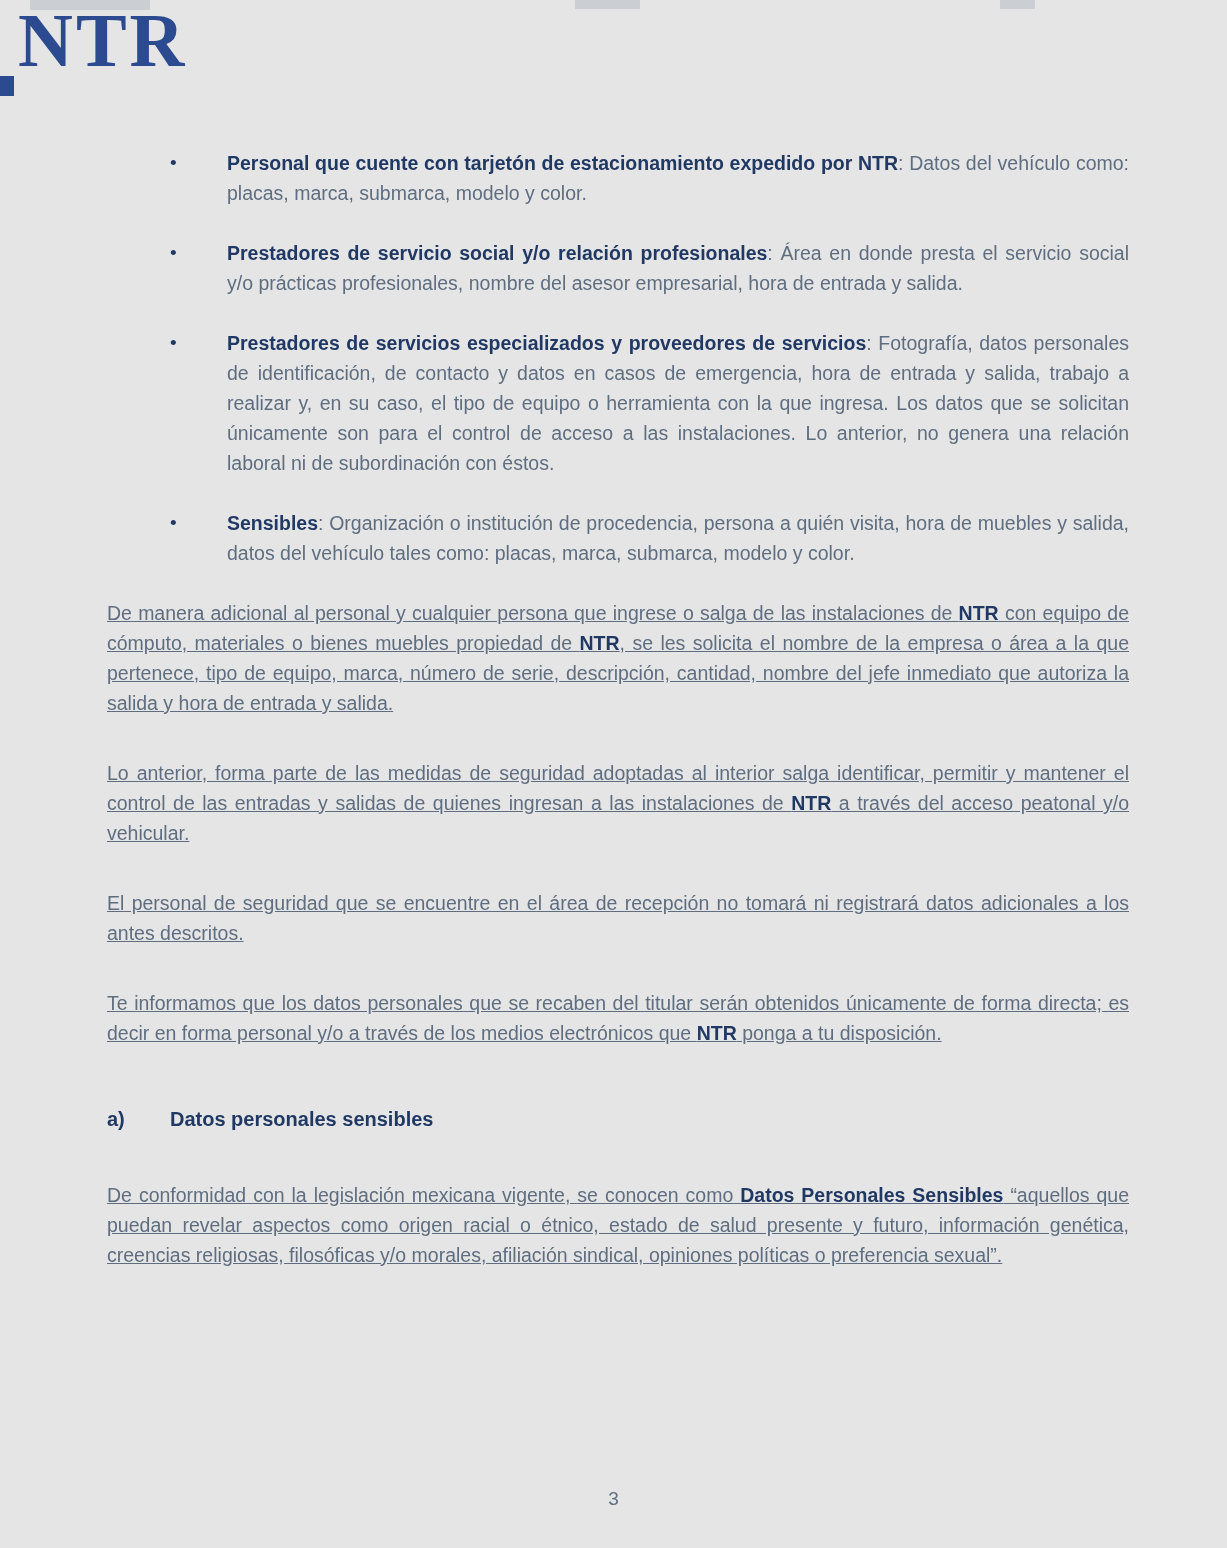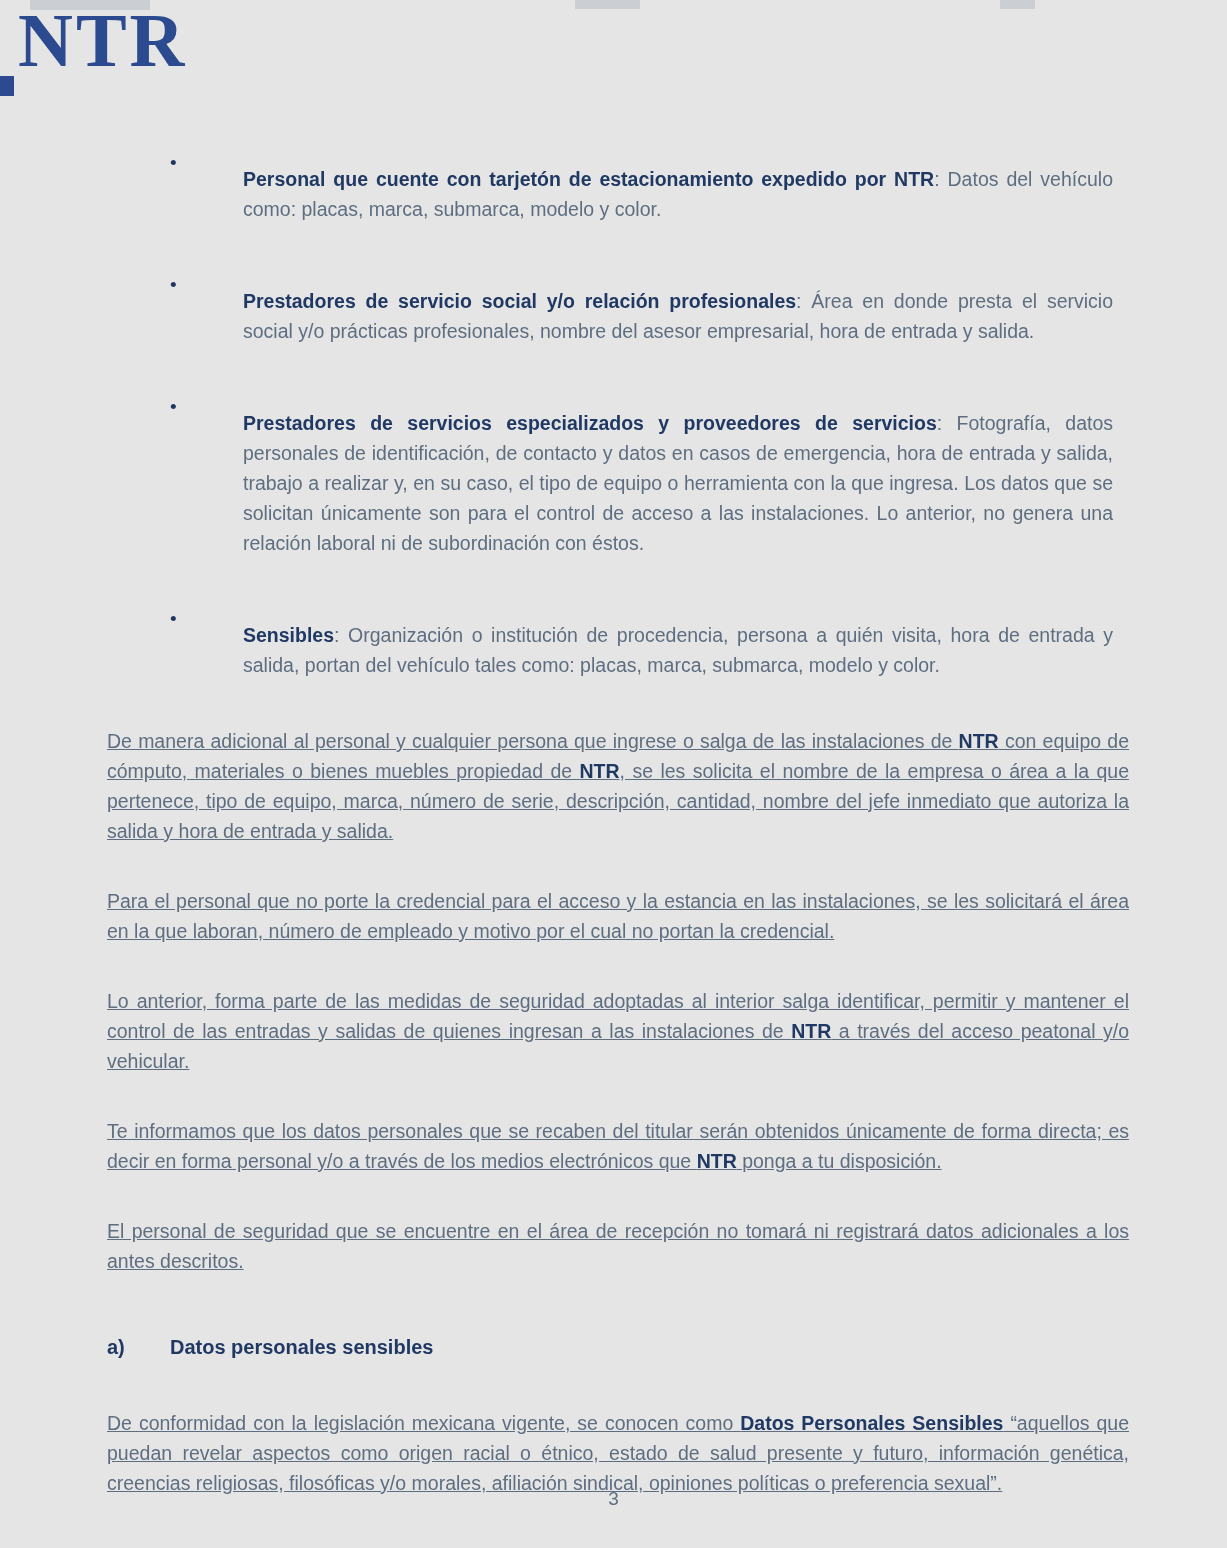--- a/index.html
+++ b/index.html
@@ -58,21 +58,21 @@
   }
   .bullet-dot {
     width: 57px;
     flex-shrink: 0;
     color: #203864;
     font-size: 19px;
   }
   .bullet-text {
     flex: 1;
     text-align: justify;
-    margin: 16px;
+    margin: 0;
   }
   .para {
     margin: 0 0 40px 0;
     text-align: justify;
     text-decoration: underline;
   }
   .b {
     font-weight: 700;
     color: #203864;
   }
@@ -119,29 +119,28 @@
       <li class="bullet-item">
         <span class="bullet-dot">•</span>
         <p class="bullet-text"><span class="b">Prestadores de servicio social y/o relación profesionales</span><span>: Área en donde presta el servicio social y/o prácticas profesionales, nombre del asesor empresarial, hora de entrada y salida.</span></p>
       </li>
       <li class="bullet-item">
         <span class="bullet-dot">•</span>
         <p class="bullet-text"><span class="b">Prestadores de servicios especializados y proveedores de servicios</span><span>: Fotografía, datos personales de identificación, de contacto y datos en casos de emergencia, hora de entrada y salida, trabajo a realizar y, en su caso, el tipo de equipo o herramienta con la que ingresa. Los datos que se solicitan únicamente son para el control de acceso a las instalaciones. Lo anterior, no genera una relación laboral ni de subordinación con éstos.</span></p>
       </li>
       <li class="bullet-item">
         <span class="bullet-dot">•</span>
-        <p class="bullet-text"><span class="b">Sensibles</span><span>: Organización o institución de procedencia, persona a quién visita, hora de entrada y salida, portan del vehículo tales como: placas, marca, submarca, modelo y color.</span></p>
+        <p class="bullet-text"><span class="b">Sensibles</span><span>: Organización o institución de procedencia, persona a quién visita, hora de muebles y salida, datos del vehículo tales como: placas, marca, submarca, modelo y color.</span></p>
       </li>
     </ul>
 
     <p class="para"><span>De manera adicional al personal y cualquier persona que ingrese o salga de las instalaciones de </span><span class="b">NTR</span><span> con equipo de cómputo, materiales o bienes muebles propiedad de </span><span class="b">NTR</span><span>, se les solicita el nombre de la empresa o área a la que pertenece, tipo de equipo, marca, número de serie, descripción, cantidad, nombre del jefe inmediato que autoriza la salida y hora de entrada y salida.</span></p>
-    <p class="para"><span>Para el personal que no porte la credencial para el acceso y la estancia en las instalaciones, se les solicitará el área en la que laboran, número de empleado y motivo por el cual no portan la credencial.</span></p>
     <p class="para"><span>Lo anterior, forma parte de las medidas de seguridad adoptadas al interior salga identificar, permitir y mantener el control de las entradas y salidas de quienes ingresan a las instalaciones de </span><span class="b">NTR</span><span> a través del acceso peatonal y/o vehicular.</span></p>
+    <p class="para"><span>El personal de seguridad que se encuentre en el área de recepción no tomará ni registrará datos adicionales a los antes descritos.</span></p>
     <p class="para"><span>Te informamos que los datos personales que se recaben del titular serán obtenidos únicamente de forma directa; es decir en forma personal y/o a través de los medios electrónicos que </span><span class="b">NTR</span><span> ponga a tu disposición.</span></p>
-    <p class="para"><span>El personal de seguridad que se encuentre en el área de recepción no tomará ni registrará datos adicionales a los antes descritos.</span></p>
 
     <div class="section-heading">
       <span class="section-label">a)</span>
       <span class="section-title">Datos personales sensibles</span>
     </div>
 
     <p class="para"><span>De conformidad con la legislación mexicana vigente, se conocen como </span><span class="b">Datos Personales Sensibles</span><span> “aquellos que puedan revelar aspectos como origen racial o étnico, estado de salud presente y futuro, información genética, creencias religiosas, filosóficas y/o morales, afiliación sindical, opiniones políticas o preferencia sexual”.</span></p>
 
   </div>
 

